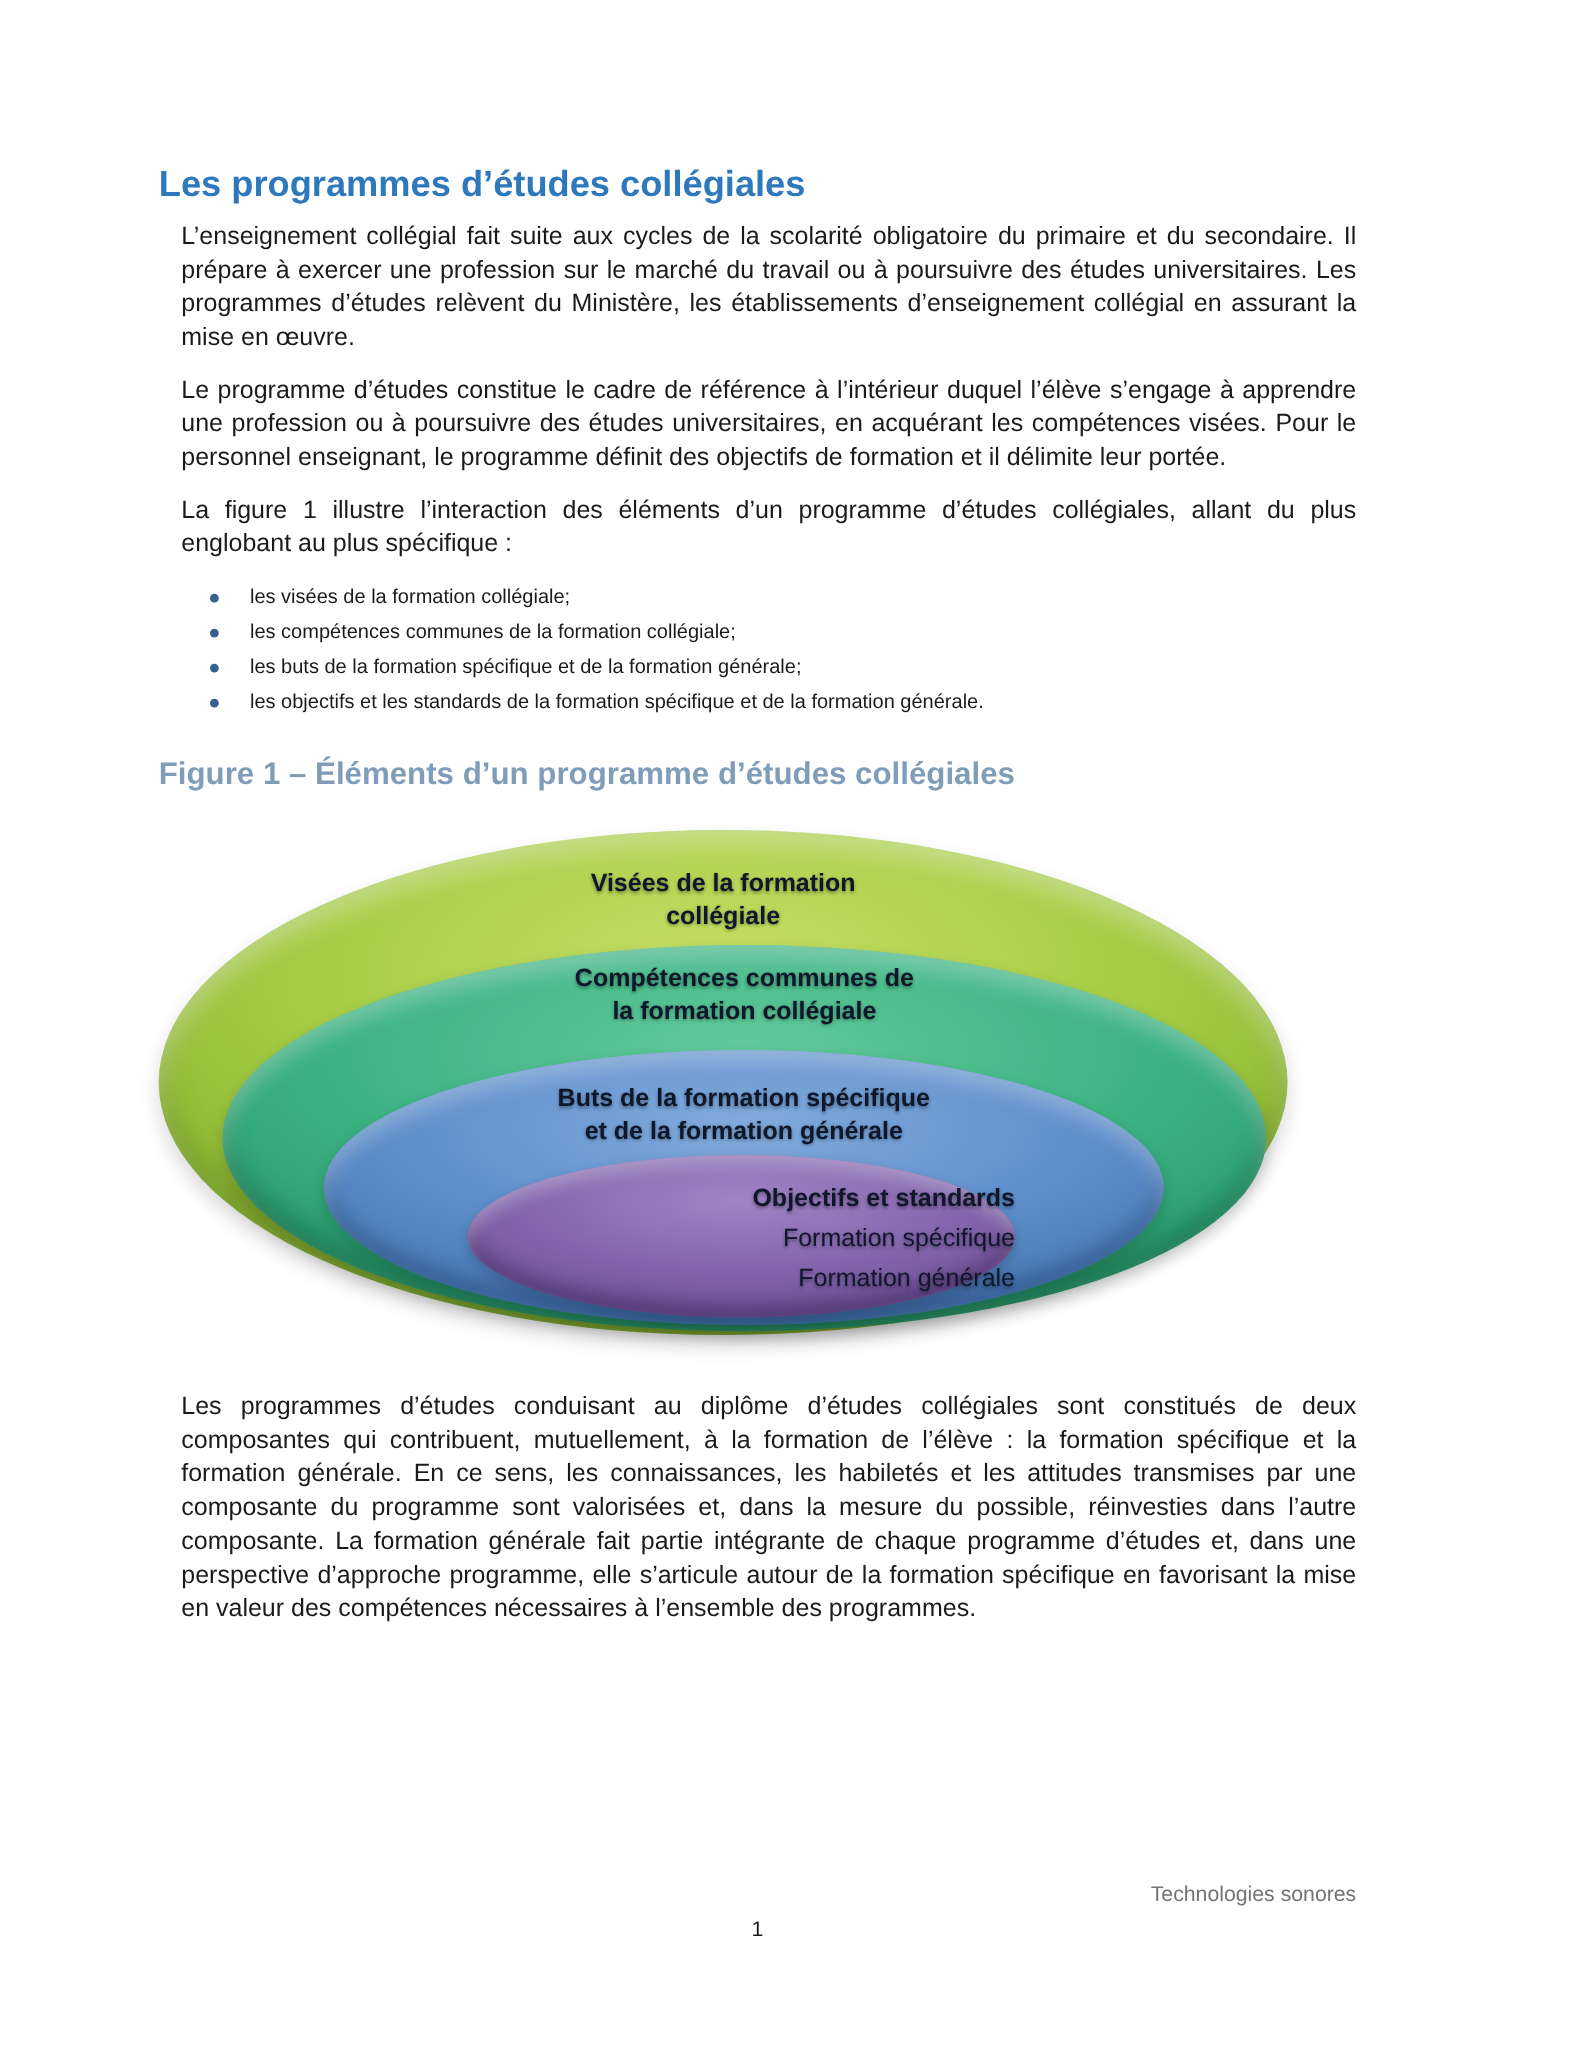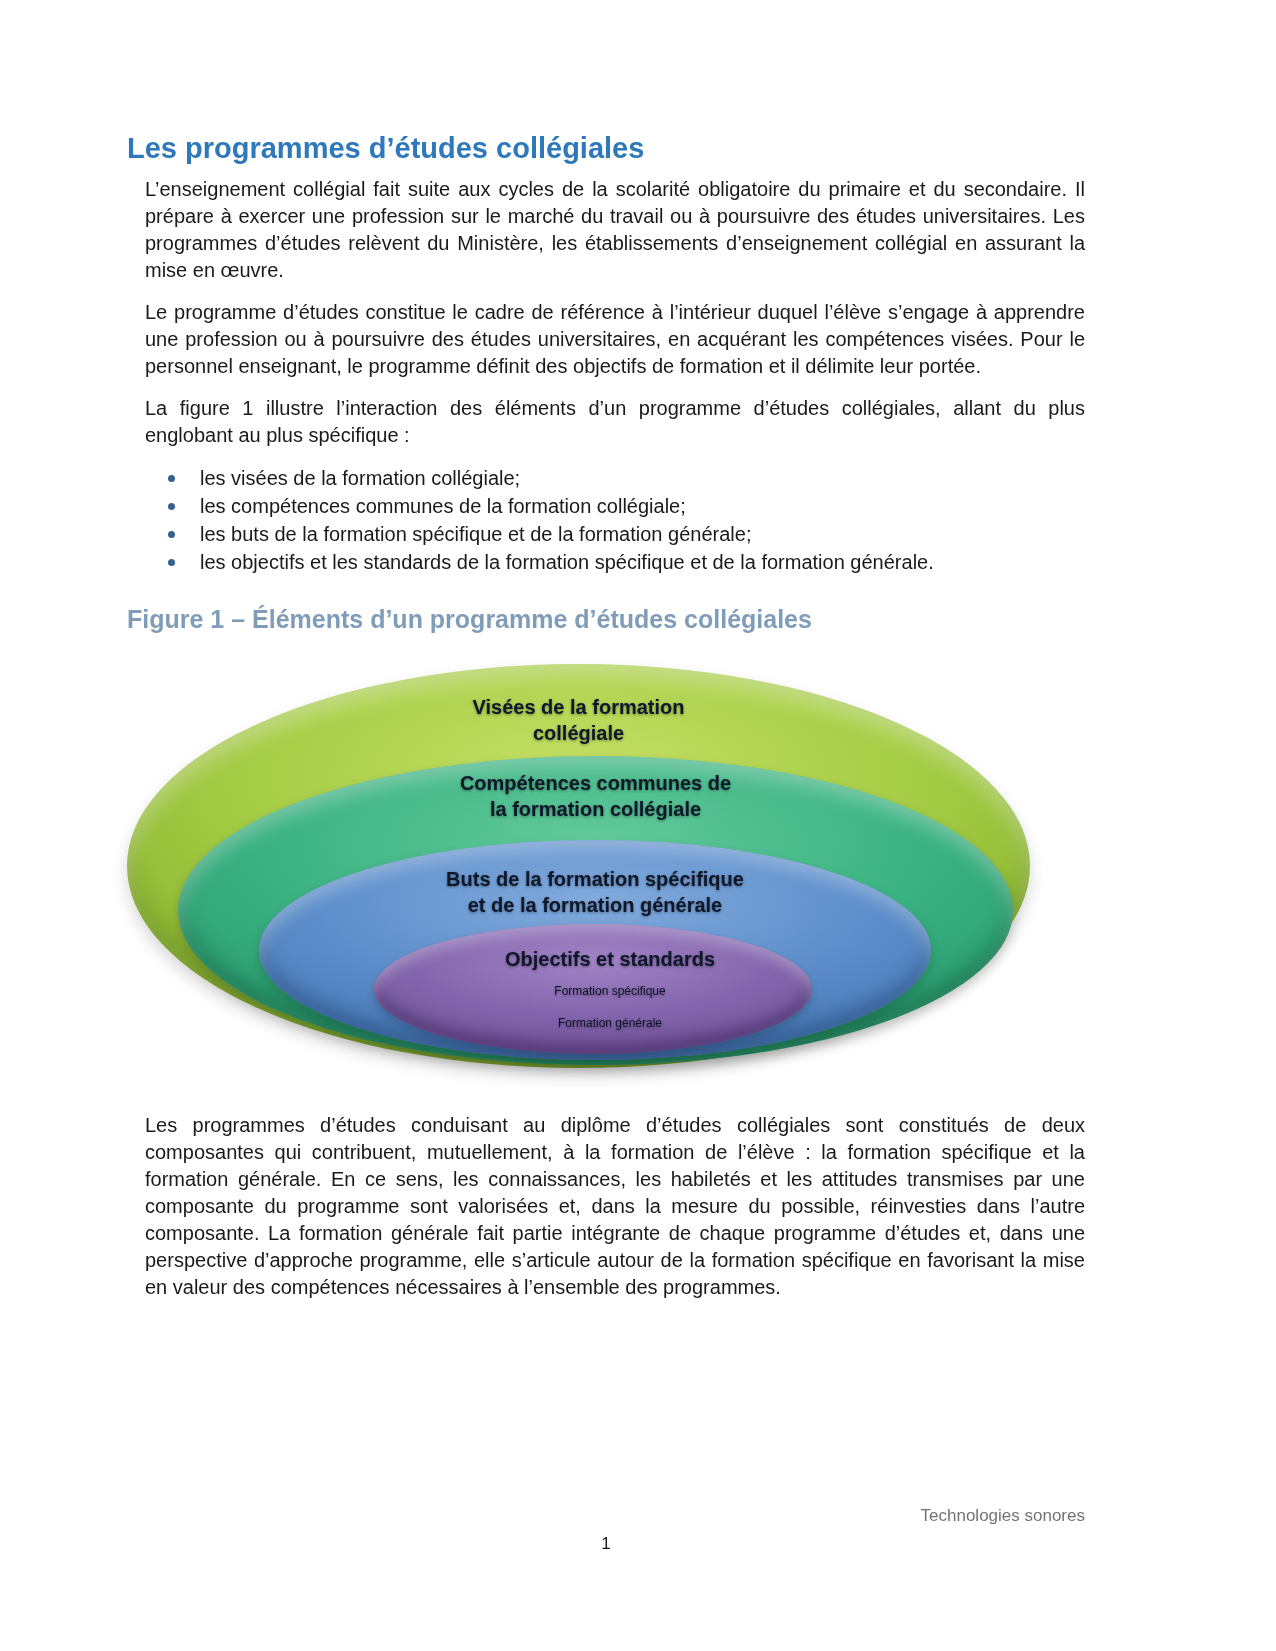--- a/index.html
+++ b/index.html
@@ -32,21 +32,21 @@
     text-align:justify;
     margin:0 0 15px 18px;
   }
   .bullet-list {
     list-style:none;
     margin:6px 0 28px 0;
   }
   .bullet-item {
     position:relative;
     padding-left:73px;
-    font-size:20px;
+    font-size:16px;
     line-height:28px;
   }
   .bullet-dot {
     position:absolute;
     left:41px;
     top:11px;
     width:7px;
     height:7px;
     border-radius:50%;
     background:#36618f;
@@ -105,23 +105,23 @@
     text-align:center;
     color:#0f172a;
     font-weight:bold;
     font-size:20px;
     line-height:26px;
     text-shadow:0 1px 3px rgba(0,0,0,0.40);
   }
   .label-green  { left:0;     top:32px;  width:903px; }
   .label-teal   { left:51px;  top:108px; width:835px; }
   .label-blue   { left:132px; top:204px; width:672px; }
-  .label-purple { left:264px; top:284px; width:438px; }
+  .label-purple { left:247px; top:284px; width:438px;text-align:right; }
   .ring-subline {
-    font-size:12px;
+    font-size:20px;
     font-weight:normal;
     margin-top:6px;
   }
   .footer-right {
     position:absolute;
     right:191px;
     top:1506px;
     font-size:17px;
     color:#737373;
   }

